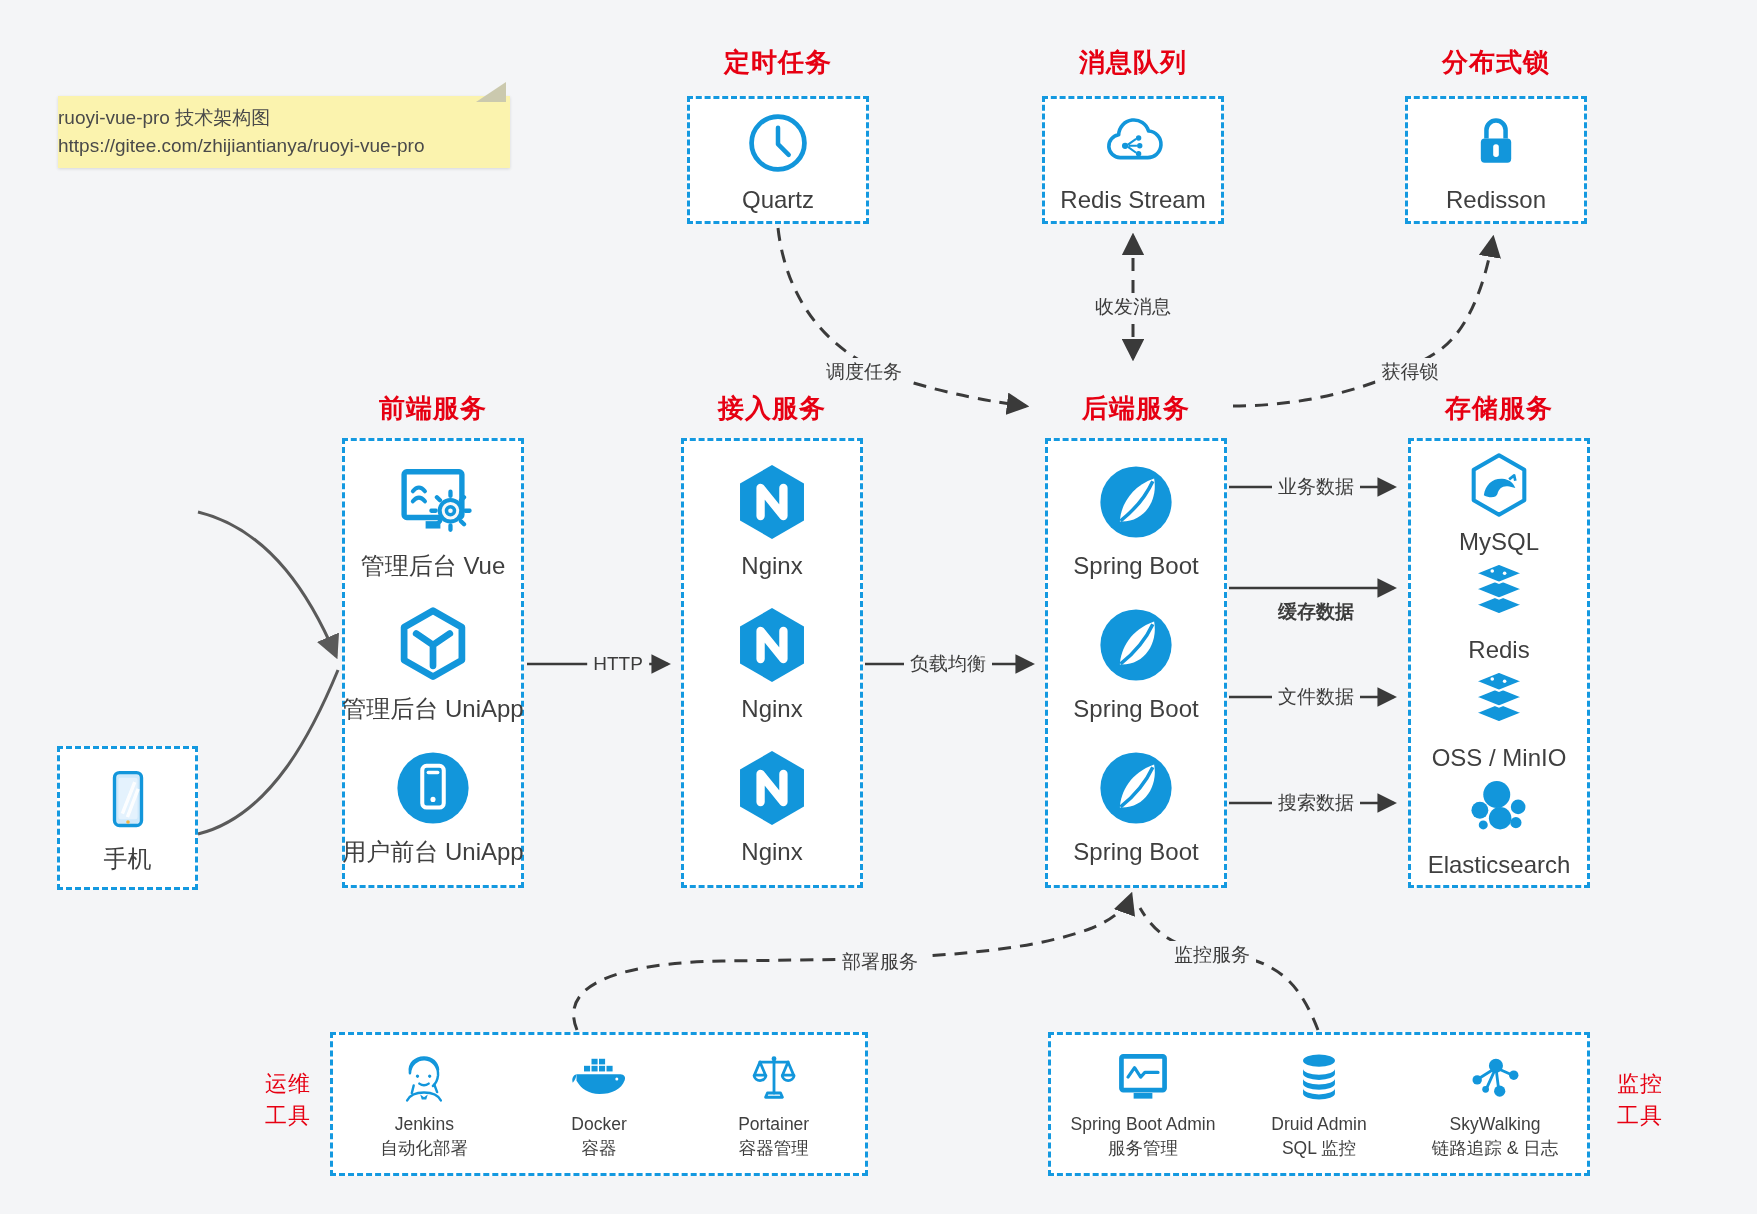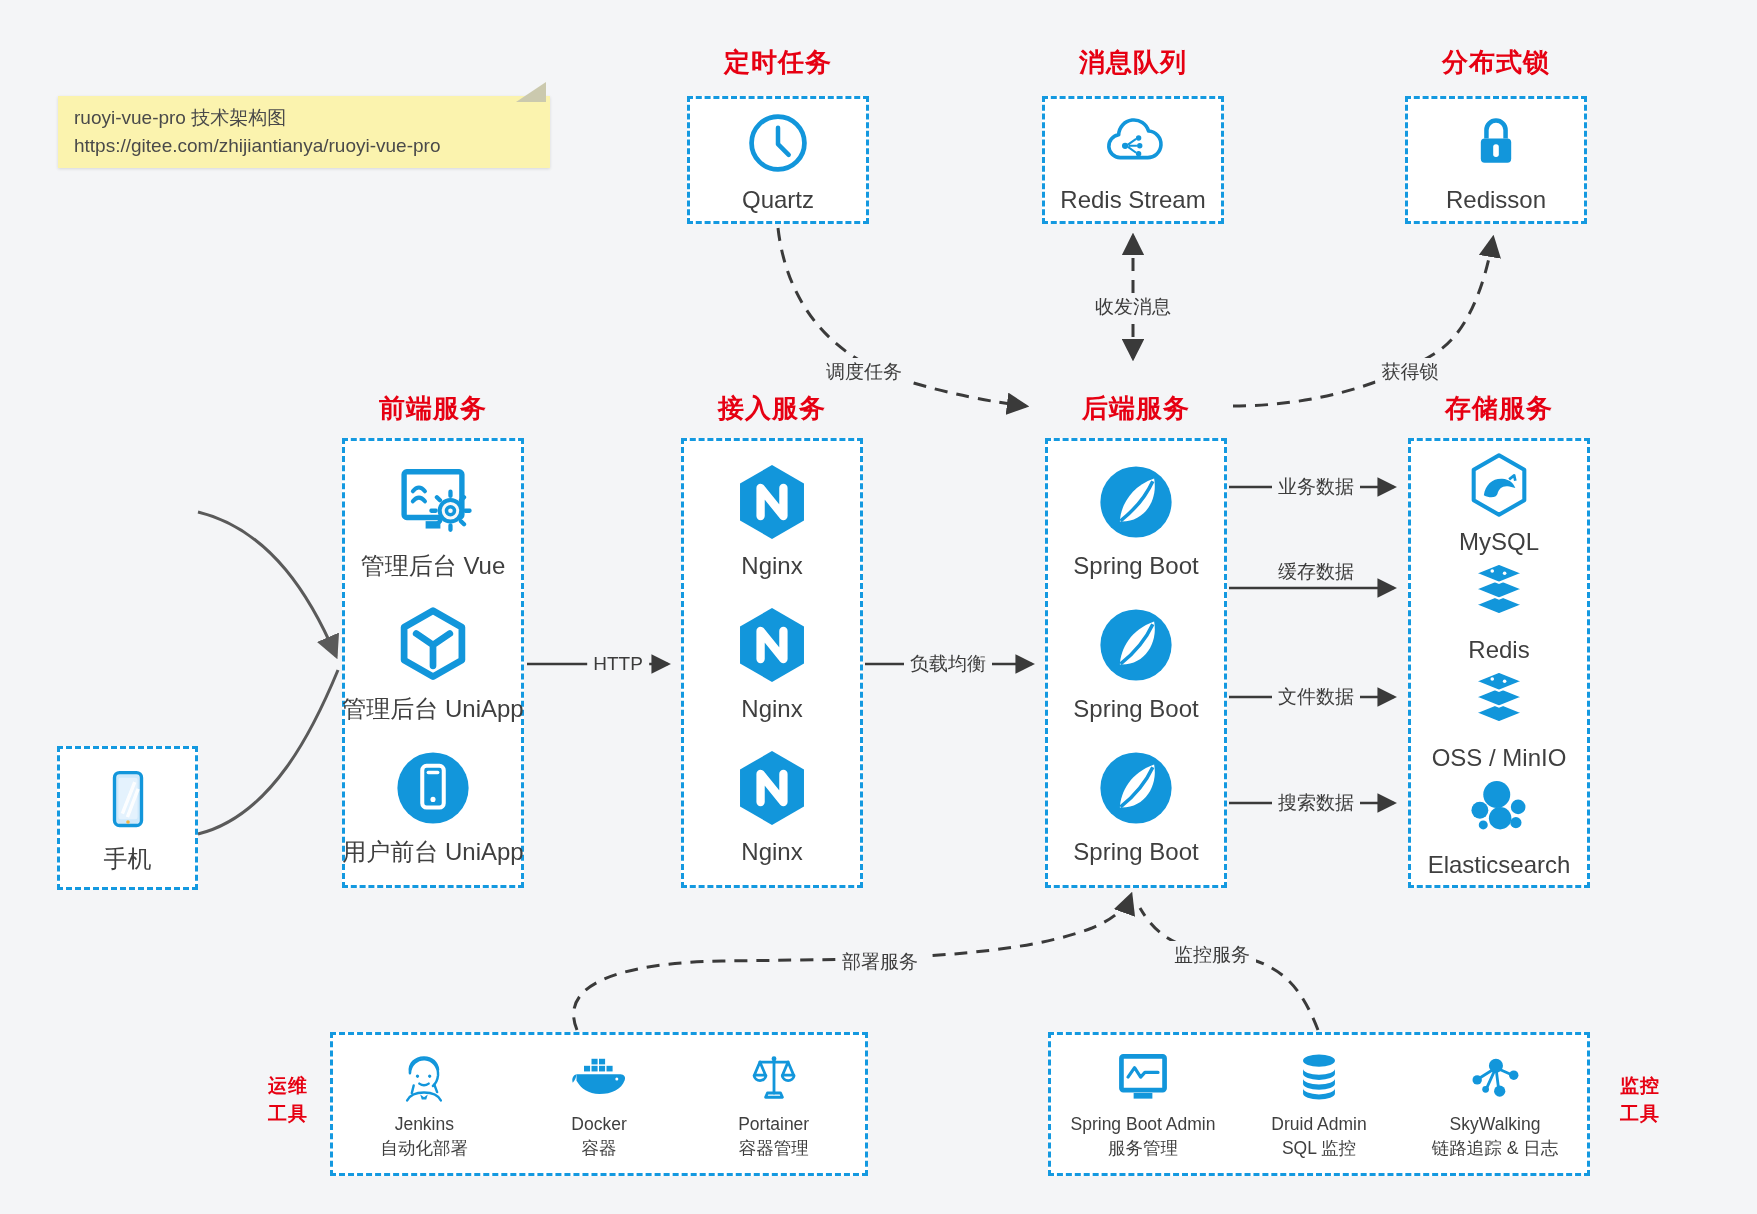--- a/index.html
+++ b/index.html
@@ -5,27 +5,27 @@
   html,body{margin:0;padding:0;background:#f4f5f7;font-family:"Liberation Sans","DejaVu Sans",sans-serif;}
   #canvas{position:relative;width:1757px;height:1214px;background:#f4f5f7;overflow:hidden;}
   svg.overlay{position:absolute;left:0;top:0;z-index:1;}
   .box{position:absolute;background:#fff;border:3px dashed #1499e0;box-sizing:border-box;z-index:2;}
   .vbox{display:flex;flex-direction:column;align-items:center;justify-content:space-around;padding:8px 0;}
   .hbox{display:flex;flex-direction:row;align-items:center;justify-content:space-around;padding:6px 4px;}
   .cbox{display:flex;flex-direction:column;align-items:center;justify-content:center;gap:10px;}
   .item{display:flex;flex-direction:column;align-items:center;gap:7px;}
   .label{font-size:24px;color:#3f3f3f;white-space:nowrap;line-height:1.2;}
   .title{position:absolute;z-index:3;color:#e60012;font-weight:bold;font-size:26px;transform:translate(-50%,-50%);white-space:nowrap;letter-spacing:1px;}
-  .tool-title{position:absolute;z-index:3;color:#e60012;font-weight:bold;font-size:19px;transform:translate(-50%,-50%);text-align:center;line-height:1.45;letter-spacing:1px;}
+  .tool-title{position:absolute;z-index:3;color:#e60012;font-weight:normal;font-size:22px;transform:translate(-50%,-50%);text-align:center;line-height:1.45;letter-spacing:1px;}
   .edge-label{position:absolute;z-index:3;transform:translate(-50%,-50%);font-size:19px;color:#3c3c3c;background:#f4f5f7;padding:1px 6px;white-space:nowrap;}
   .tool-item{display:flex;flex-direction:column;align-items:center;gap:5px;flex:1;}
   .tool-text{font-size:17.5px;color:#3f3f3f;text-align:center;line-height:1.35;white-space:nowrap;}
-  .note{position:absolute;left:58px;top:96px;width:492px;height:72px;background:#fbf3ae;z-index:3;
+  .note{position:absolute;left:58px;top:96px;width:452px;height:72px;background:#fbf3ae;z-index:3;
         box-shadow:0 1px 3px rgba(0,0,0,.12);display:flex;flex-direction:column;justify-content:center;
-        padding:6px 16px;box-sizing:border-box;}
+        padding:6px 0;box-sizing:border-box;}
   .note .nline{font-size:19px;color:#4a4a4a;line-height:1.5;white-space:nowrap;}
   .note-fold{position:absolute;top:-14px;right:4px;width:0;height:0;border-left:30px solid transparent;border-bottom:20px solid #cbc9ae;}
   .ic-lg{width:86px;height:86px;}
   .ic-md{width:72px;height:72px;}
   .ic-sm{width:60px;height:60px;}
 </style>
 </head>
 <body>
 
 <div id="canvas">
@@ -367,19 +367,19 @@
       </div>
     </div>
   </div>
 
   <div class="edge-label" style="left:864px;top:372px;">调度任务</div>
   <div class="edge-label" style="left:1133px;top:307px;">收发消息</div>
   <div class="edge-label" style="left:1410px;top:372px;">获得锁</div>
   <div class="edge-label" style="left:618px;top:664px;">HTTP</div>
   <div class="edge-label" style="left:948px;top:664px;">负载均衡</div>
   <div class="edge-label" style="left:1316px;top:487px;">业务数据</div>
-  <div class="edge-label" style="left:1316px;top:572px;">缓存数据</div>
+  <div class="edge-label" style="left:1316px;top:612px;font-weight:bold;">缓存数据</div>
   <div class="edge-label" style="left:1316px;top:697px;">文件数据</div>
   <div class="edge-label" style="left:1316px;top:803px;">搜索数据</div>
   <div class="edge-label" style="left:880px;top:962px;">部署服务</div>
   <div class="edge-label" style="left:1212px;top:955px;">监控服务</div>
 
 </div>
 
 </body></html>

